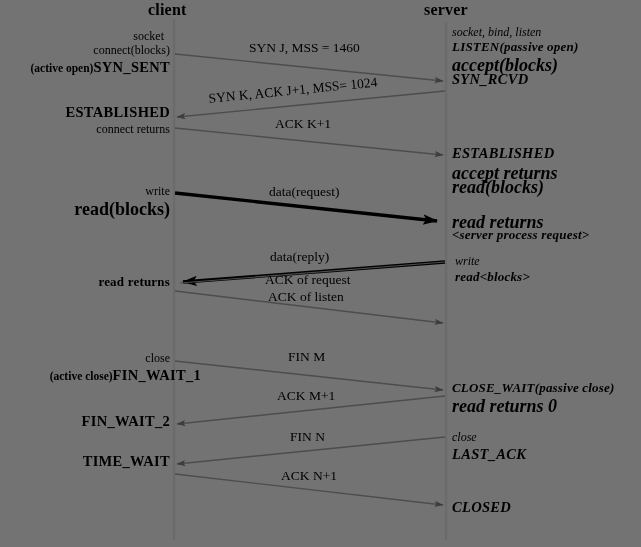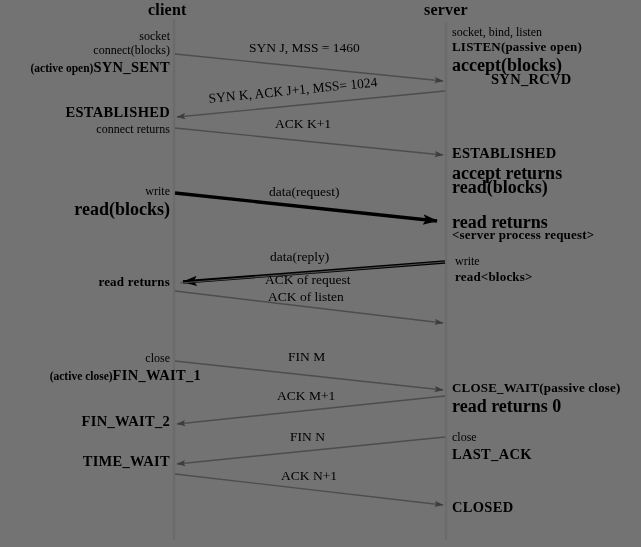--- a/index.html
+++ b/index.html
@@ -32,21 +32,21 @@
     font-family: "Liberation Serif", "DejaVu Serif", serif;
   }
   
   .title {
     font-size: 16px;
     font-weight: bold;
     letter-spacing: 0.2px;
   }
   
   .right { text-align: right; transform: translateX(-100%); }
-  .left  { text-align: center; }
+  .left  { text-align: center; font-style: italic; }
 
   
   .small-norm { font-size: 12px; font-weight: normal; }
   .small-bold { font-size: 18px; font-weight: bold; }
   .state      { font-size: 14.5px; font-weight: bold; letter-spacing: 0.3px; }
   .state-sm   { font-size: 13px; font-weight: bold; letter-spacing: 0.2px; }
   .msg        { font-size: 13.5px; font-weight: normal; }
 
   
   .combo { display: inline-block; }
@@ -93,21 +93,21 @@
     <line x1="445" y1="396" x2="177" y2="424" stroke="#4d4d4d" stroke-width="1.4" marker-end="url(#ah-thin-l)"></line>
 
     <line x1="445" y1="437" x2="177" y2="464" stroke="#4d4d4d" stroke-width="1.4" marker-end="url(#ah-thin-l)"></line>
 
     <line x1="175" y1="474" x2="443" y2="505" stroke="#4d4d4d" stroke-width="1.4" marker-end="url(#ah-thin)"></line>
   </svg>
 
   <div class="lbl title" style="left:148px; top:2px;">client</div>
   <div class="lbl title" style="left:424px; top:2px;">server</div>
 
-  <div class="lbl right small-norm" style="left:170px; top:30px;">socket</div>
+  <div class="lbl right small-norm" style="left:164px; top:30px;">socket</div>
 
   <div class="lbl right small-norm" style="left:170px; top:44px;">connect(blocks)</div>
 
   <div class="lbl right" style="left:170px; top:59px;">
     <span class="combo">
       <span class="pfx">(active open)</span><span class="st">SYN_SENT</span>
     </span>
   </div>
 
   <div class="lbl right state" style="left:170px; top:105px;">ESTABLISHED</div>
@@ -131,21 +131,21 @@
   <div class="lbl right state" style="left:170px; top:414px;">FIN_WAIT_2</div>
 
   <div class="lbl right state" style="left:170px; top:454px;">TIME_WAIT</div>
 
   <div class="lbl left small-norm" style="left:452px; top:26px;">socket, bind, listen</div>
 
   <div class="lbl left state-sm" style="left:452px; top:40px;">LISTEN(passive open)</div>
 
   <div class="lbl left small-bold" style="left:452px; top:56px;">accept(blocks)</div>
 
-  <div class="lbl left state" style="left:452px; top:72px;margin-left:39px;">SYN_RCVD</div>
+  <div class="lbl left state" style="left:452px; top:72px;">SYN_RCVD</div>
 
   <div class="lbl left state" style="left:452px; top:146px;">ESTABLISHED</div>
 
   <div class="lbl left small-bold" style="left:452px; top:164px;">accept returns</div>
 
   <div class="lbl left small-bold" style="left:452px; top:178px;">read(blocks)</div>
 
   <div class="lbl left small-bold" style="left:452px; top:213px;">read returns</div>
 
   <div class="lbl left state-sm" style="left:452px; top:228px;">&lt;server process request&gt;</div>

